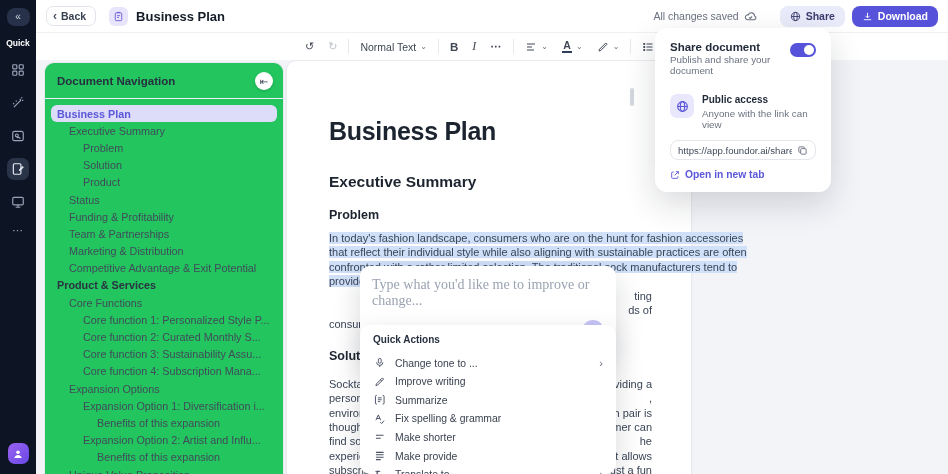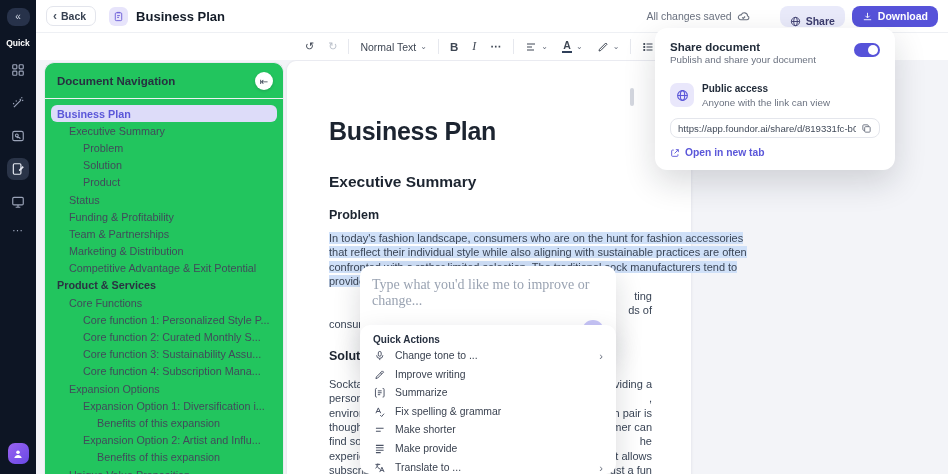--- a/index.html
+++ b/index.html
@@ -22,21 +22,21 @@
   
   .header { position:absolute; left:36px; top:0; right:0; height:33px; background:#fff; border-bottom:1px solid #eef0f4; display:flex; align-items:center; z-index:10; }
   .back-btn { margin-left:10px; height:20px; padding:0 9px 0 6px; background:#fff; border:1px solid #e3e5ec; border-radius:7px; display:flex; align-items:center; gap:4px; font-size:10.5px; font-weight:bold; color:#374151; cursor:pointer; }
   .back-btn .chev { font-size:12px; line-height:1; color:#4b5563; }
   .doc-badge { margin-left:13px; width:19px; height:19px; border-radius:6px; background:#e7e4fb; color:#6a5cd8; display:flex; align-items:center; justify-content:center; }
   .doc-badge svg { width:11px; height:11px; }
   .hdr-title { margin-left:8px; font-size:13px; font-weight:bold; color:#141c28; }
   .hdr-right { margin-left:auto; display:flex; align-items:center; margin-right:10px; }
   .saved { display:flex; align-items:center; gap:5px; font-size:10.5px; color:#6b7280; }
   .saved svg { width:13px; height:13px; color:#6b7280; }
-  .share-btn { margin-left:30px; height:21px; padding:0 10px; border-radius:8px; background:#e9eafa; color:#3c3c6e; font-size:10.5px; font-weight:bold; display:flex; align-items:flex-end; gap:5px; cursor:pointer; }
+  .share-btn { margin-left:23px; height:21px; padding:0 10px; border-radius:8px; background:#e9eafa; color:#3c3c6e; font-size:10.5px; font-weight:bold; display:flex; align-items:center; gap:5px; cursor:pointer; }
   .share-btn svg { width:11px; height:11px; }
   .dl-btn { margin-left:7px; height:21px; padding:0 10px; border-radius:8px; background:#5652d9; color:#fff; font-size:10.5px; font-weight:bold; display:flex; align-items:center; gap:5px; cursor:pointer; }
   .dl-btn svg { width:11px; height:11px; }
 
   
   .toolbar { position:absolute; left:36px; top:33px; right:0; height:27px; background:#fff; display:flex; align-items:center; padding-left:266px; gap:8px; z-index:5; color:#3f4754; }
   .tb { display:flex; align-items:center; gap:3px; font-size:11px; color:#3f4754; cursor:pointer; padding:2px 3px; border-radius:4px; }
   .tb svg { width:12px; height:12px; }
   .tb .cdn { font-size:8px; color:#6b7280; margin-left:1px; }
   .tb-sep { width:1px; height:15px; background:#e6e8ee; }
@@ -82,27 +82,27 @@
   .ai-row { margin-top:11px; display:flex; align-items:center; justify-content:space-between; }
   .tone-chip { display:flex; align-items:center; gap:5px; font-size:10.3px; color:#454e5f; cursor:pointer; }
   .tone-chip svg { width:11px; height:11px; color:#4a5264; }
   .send-btn { width:22px; height:22px; border-radius:50%; background:#c7c5f7; color:#fff; display:flex; align-items:center; justify-content:center; cursor:pointer; }
   .send-btn svg { width:11px; height:11px; }
 
   
   .qmenu { position:absolute; left:360px; top:325px; width:256px; height:149px; background:#fff; border-radius:10px; box-shadow:0 10px 28px rgba(16,24,40,.16); padding:9px 0 0; overflow:hidden; z-index:25; }
   .q-title { padding:0 13px; font-size:10px; font-weight:bold; color:#273040; }
   .q-list { margin-top:5px; }
-  .q-item { height:18.6px; padding:0 13px; display:flex; align-items:flex-start; gap:9px; font-size:10.4px; color:#3a4250; cursor:pointer; }
+  .q-item { height:18.6px; padding:0 13px; display:flex; align-items:flex-end; gap:9px; font-size:10.4px; color:#3a4250; cursor:pointer; }
   .q-item .qi { width:13px; display:flex; justify-content:center; color:#4a5264; }
   .q-item .qi svg { width:11.5px; height:11.5px; }
   .q-item .sub { margin-left:auto; color:#6b7280; font-size:11px; }
 
   
-  .sharepop { position:absolute; left:655px; top:28px; width:240px; background:#fff; border-radius:12px; box-shadow:0 12px 32px rgba(16,24,40,.16); padding:13px 15px 12px; z-index:40; }
+  .sharepop { position:absolute; left:655px; top:28px; width:176px; background:#fff; border-radius:12px; box-shadow:0 12px 32px rgba(16,24,40,.16); padding:13px 15px 12px; z-index:40; }
   .sp-row1 { display:flex; align-items:flex-start; justify-content:space-between; }
   .sp-title { font-size:11.5px; font-weight:bold; color:#1f2937; }
   .sp-sub { margin-top:1px; font-size:9.8px; color:#6b7280; }
   .toggle { width:26px; height:14px; border-radius:8px; background:#5652d9; position:relative; margin-top:2px; cursor:pointer; flex:none; }
   .toggle .knob { position:absolute; right:2px; top:2px; width:10px; height:10px; border-radius:50%; background:#fff; }
   .sp-access { margin-top:18px; display:flex; align-items:flex-start; gap:8px; }
   .globe-tile { width:24px; height:24px; border-radius:7px; background:#e9e7fb; color:#5b57d9; display:flex; align-items:center; justify-content:center; flex:none; }
   .globe-tile svg { width:13px; height:13px; }
   .pa-title { font-size:10px; font-weight:bold; color:#1f2937; }
   .pa-sub { margin-top:3px; font-size:9.8px; color:#6b7280; }

